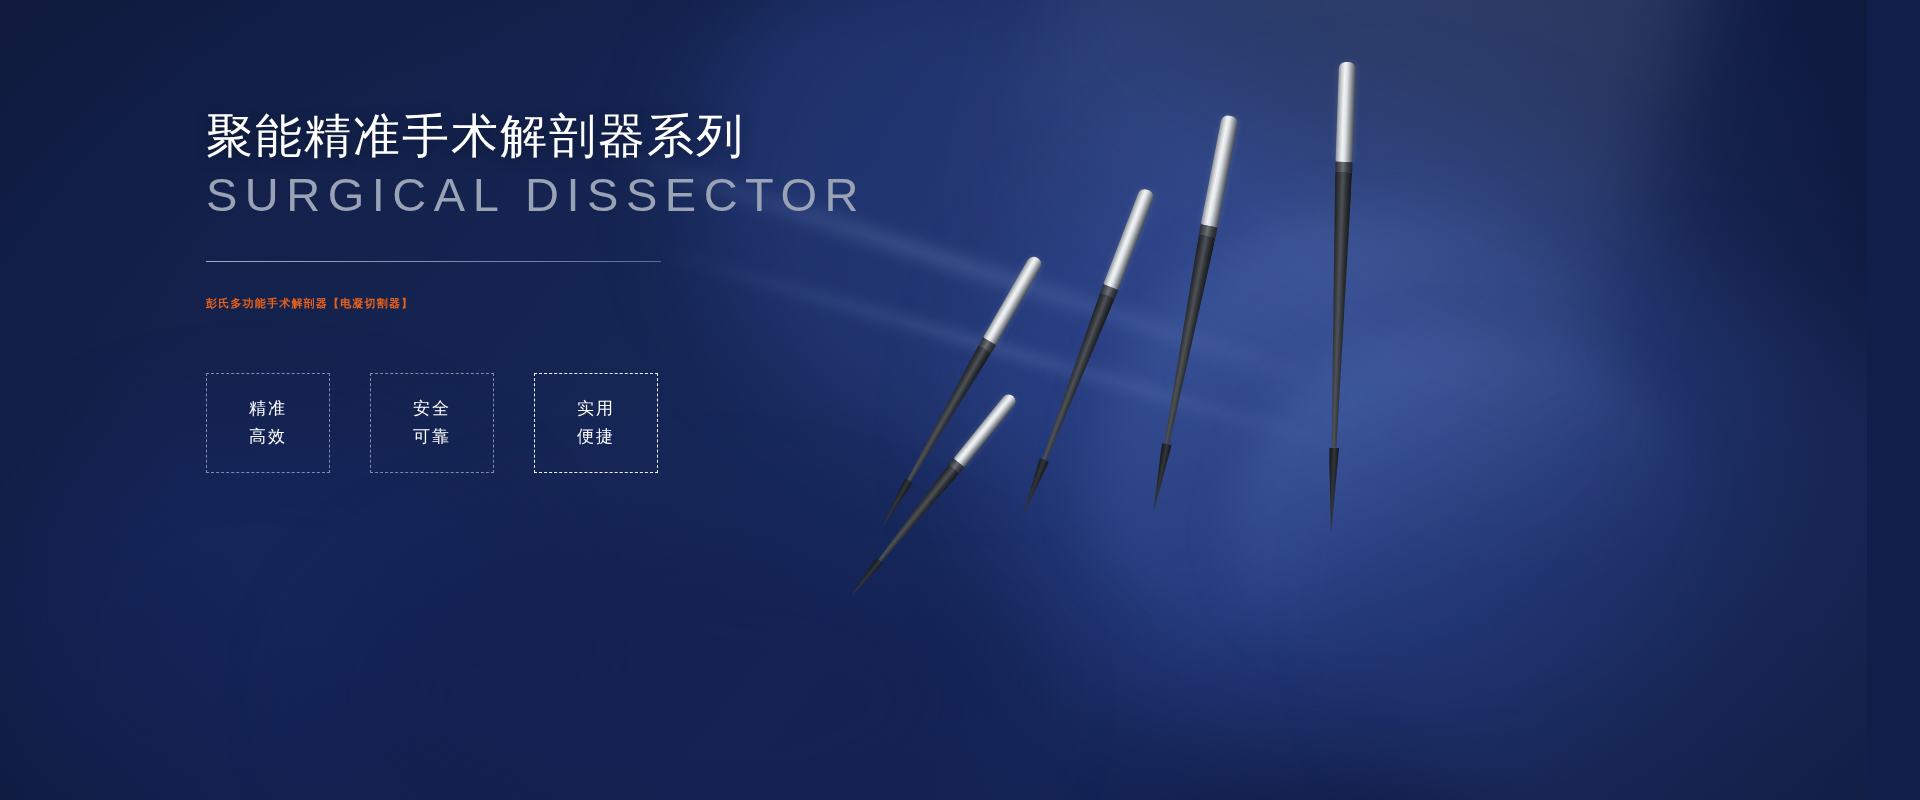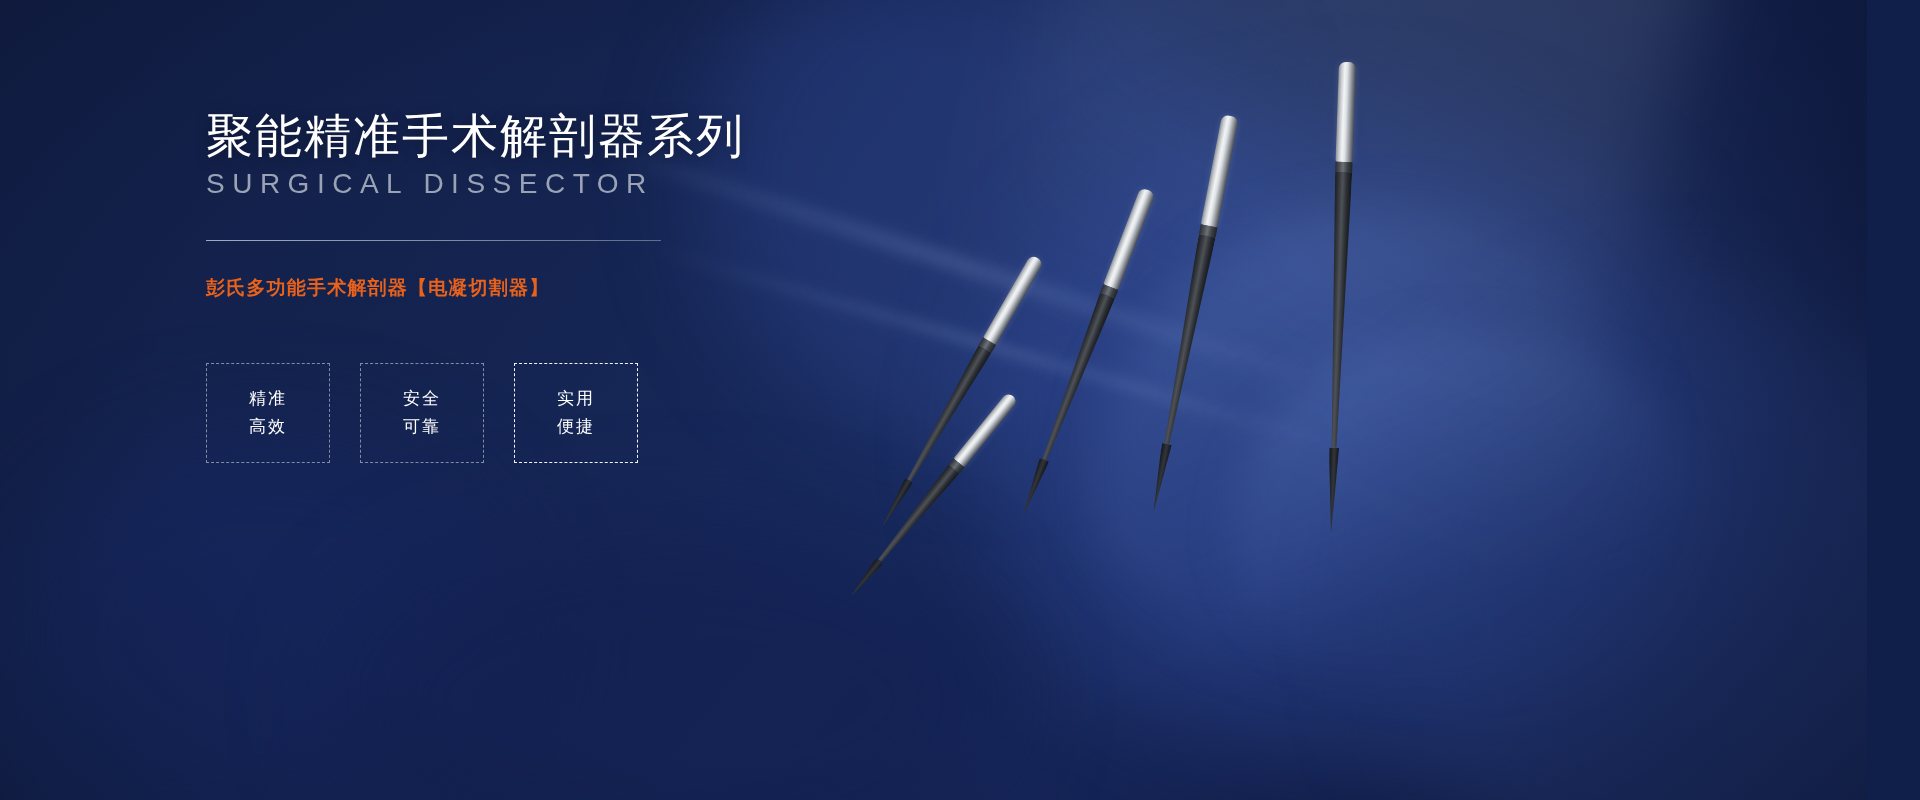--- a/index.html
+++ b/index.html
@@ -57,34 +57,34 @@
   }
 
   
   .content{position:absolute;left:206px;top:108px;width:700px;z-index:20;}
   .title-cn{
     font-size:47px;line-height:1.18;color:#ffffff;font-weight:400;
     letter-spacing:2px;white-space:nowrap;margin:0 0 6px 0;
     text-shadow:0 2px 14px rgba(0,0,0,0.35);
   }
   .title-en{
-    font-size:28px;line-height:1.1;color:#9aa3b5;font-weight:400;
+    font-size:47px;line-height:1.1;color:#9aa3b5;font-weight:400;
     letter-spacing:7.5px;white-space:nowrap;margin:0;
   }
   .divider{
     margin-top:40px;width:455px;height:1px;
     background:linear-gradient(90deg,rgba(186,196,216,0.85),rgba(186,196,216,0.45));
   }
   .subtitle-cn{
-    margin-top:34px;font-size:19px;letter-spacing:1.2px;
+    margin-top:34px;font-size:11px;letter-spacing:1.2px;
     color:#e8621c;font-weight:700;white-space:nowrap;
   }
 
   
-  .features{display:flex;gap:30px;margin-top:62px;align-items:flex-end;}
+  .features{display:flex;gap:40px;margin-top:62px;align-items:flex-end;}
   .feature-box{
     width:122px;height:98px;
     display:flex;flex-direction:column;align-items:center;justify-content:center;
     border:1px dashed rgba(196,204,222,0.62);
     color:#ffffff;font-size:17px;line-height:1.65;letter-spacing:2px;
   }
   .feature-box.bright{border-color:rgba(255,255,255,0.95);}
   .feature-box .f-line{display:block;}
 
   

